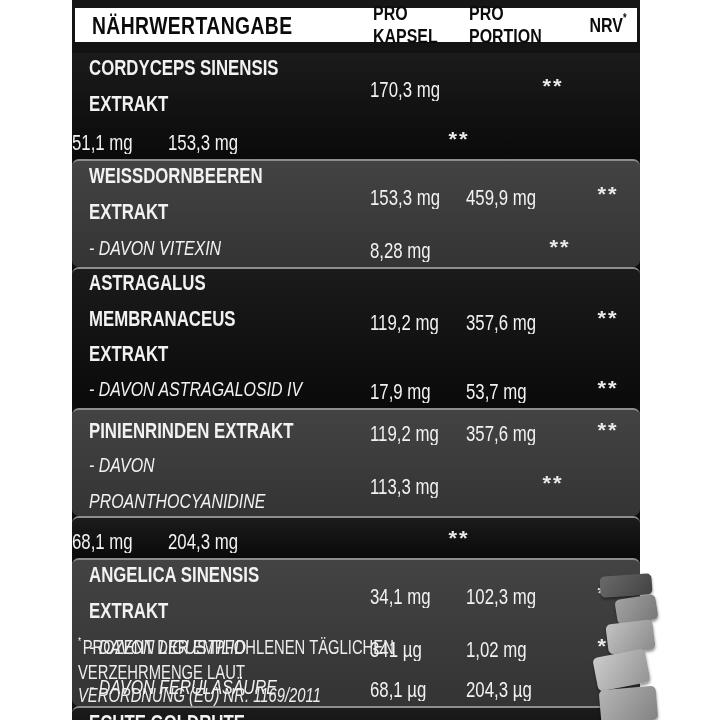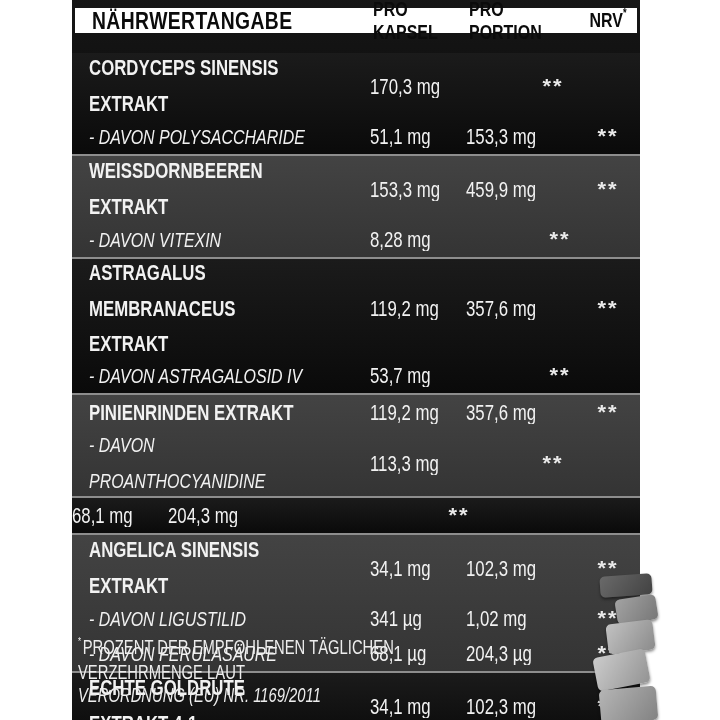--- a/index.html
+++ b/index.html
@@ -16,48 +16,48 @@
     position:relative;overflow:hidden;background:#ffffff;
     font-family:"Liberation Sans",sans-serif;
   }
   .label{
     position:absolute;left:72px;top:0;width:568px;height:720px;
     background:var(--label-bg);
     background-image:linear-gradient(180deg, rgba(40,40,40,.35) 0%, rgba(0,0,0,0) 18%, rgba(0,0,0,0) 82%, rgba(30,30,30,.3) 100%);
   }
   
   .hbar{
-    position:absolute;left:3px;top:8px;width:562px;height:25px;
+    position:absolute;left:3px;top:8px;width:562px;height:34px;
     background:var(--header-bg);color:var(--header-text);
     display:flex;align-items:center;
   }
   .c-name{width:298px;padding-left:17px;}
   .c-kap{width:96px;}
   .c-por{width:110px;text-decoration:underline;}
   .c-nrv{flex:1;text-align:center;}
   .txt{
     display:inline-block;white-space:pre-line;
     transform:scale(0.84,1.08);transform-origin:0 50%;
   }
   .ctr .txt{transform-origin:50% 50%;}
   .hbar .title{font-size:23px;font-weight:bold;letter-spacing:.5px;}
   .hbar .hcol{font-size:19px;font-weight:bold;}
   .hbar sup{font-size:11px;font-weight:bold;position:relative;top:-2px;}
   
   .tbl{
     position:absolute;left:0;top:53px;width:568px;
     border-bottom:2px solid var(--divider);
   }
-  .grp + .grp{border-top:2px solid var(--divider);}
+  .grp + .grp{border-top:2px solid var(--divider);border-radius:7px;}
   .grp{background:linear-gradient(180deg,#1b1b1b 0%,#0a0a0a 100%);}
   .grp.alt{background:linear-gradient(180deg,#434343 0%,#343434 100%);}
   .row{display:flex;align-items:center;min-height:33px;color:var(--row-text);}
   .row .c-name{line-height:33px;font-size:20px;font-weight:bold;}
   .row.sub .c-name{font-weight:normal;font-style:italic;font-size:19px;}
-  .row .c-kap,.row .c-por{line-height:33px;font-size:20px;font-weight:normal;}
+  .row .c-kap,.row .c-por{line-height:33px;font-size:20px;font-weight:normal;margin-top:7px;}
   .row .c-nrv{line-height:33px;}
   .stars{font-size:22px;font-weight:bold;letter-spacing:2px;color:#e9e9e9;display:inline-block;transform:scaleY(.95);}
   
   .foot{position:absolute;left:6px;top:632px;width:556px;color:#ededed;font-size:18.5px;}
   .fl{line-height:24px;white-space:nowrap;}
   .fl .txt{transform:scale(0.8,1.05);}
   .fl sup{font-size:10px;position:relative;top:-1px;margin-right:2px;}
   .fl.ital{font-style:italic;}
   
   .spine{position:absolute;left:0;top:0;width:720px;height:720px;pointer-events:none;}
@@ -90,21 +90,20 @@
 
   <div class="tbl">
 
     <div class="grp">
       <div class="row">
         <div class="c-name"><span class="txt">CORDYCEPS SINENSIS EXTRAKT</span></div>
         <div class="c-kap"><span class="txt">170,3 mg</span></div>
         <div class="c-nrv"><span class="stars">**</span></div>
       </div>
       <div class="row sub">
-        <div class="c-name"><span class="txt">- DAVON POLYSACCHARIDE</span></div>
         <div class="c-kap"><span class="txt">51,1 mg</span></div>
         <div class="c-por"><span class="txt">153,3 mg</span></div>
         <div class="c-nrv"><span class="stars">**</span></div>
       </div>
     </div>
 
     <div class="grp alt">
       <div class="row">
         <div class="c-name"><span class="txt">WEISSDORNBEEREN EXTRAKT</span></div>
         <div class="c-kap"><span class="txt">153,3 mg</span></div>
@@ -121,20 +120,21 @@
     <div class="grp">
       <div class="row">
         <div class="c-name"><span class="txt">ASTRAGALUS MEMBRANACEUS
 EXTRAKT</span></div>
         <div class="c-kap"><span class="txt">119,2 mg</span></div>
         <div class="c-por"><span class="txt">357,6 mg</span></div>
         <div class="c-nrv"><span class="stars">**</span></div>
       </div>
       <div class="row sub">
         <div class="c-name"><span class="txt">- DAVON ASTRAGALOSID IV</span></div>
+        <div class="c-kap"><span class="txt">17,9 mg</span></div>
         <div class="c-por"><span class="txt">53,7 mg</span></div>
         <div class="c-nrv"><span class="stars">**</span></div>
       </div>
     </div>
 
     <div class="grp alt">
       <div class="row">
         <div class="c-name"><span class="txt">PINIENRINDEN EXTRAKT</span></div>
         <div class="c-kap"><span class="txt">119,2 mg</span></div>
         <div class="c-por"><span class="txt">357,6 mg</span></div>

